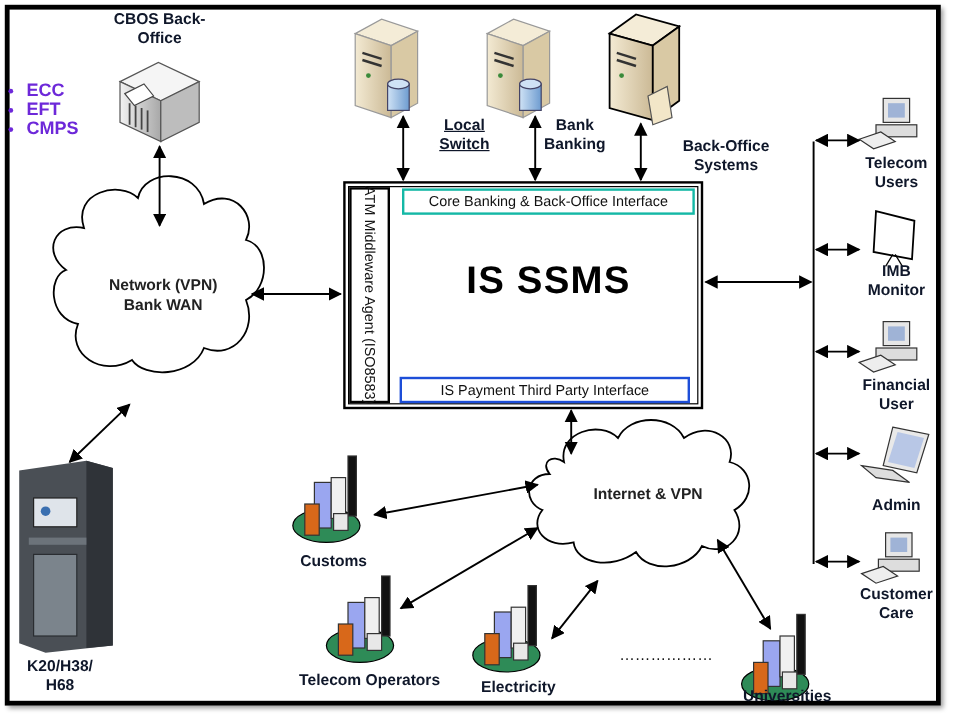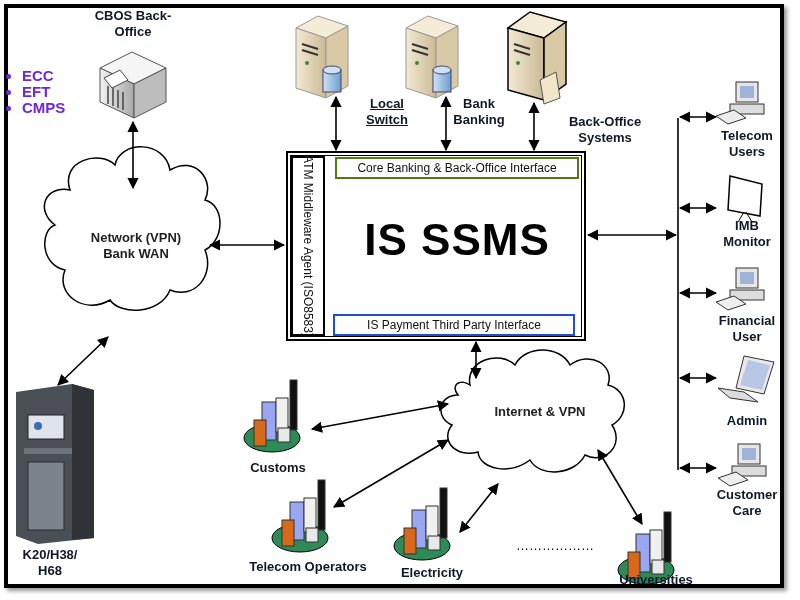--- a/index.html
+++ b/index.html
@@ -7,23 +7,23 @@
   #frame { position:absolute; left:4px; top:4px; width:780px; height:584px; border:4px solid #000; box-shadow:3px 3px 4px #9a9a9a; background:#fff; box-sizing:border-box; }
   svg#diagram { position:absolute; left:0; top:0; width:800px; height:600px; }
   .lbl { position:absolute; font-weight:bold; font-size:13px; color:#0f172a; text-align:center; line-height:16px; }
   .bul { position:absolute; font-weight:bold; font-size:15px; color:#6d28d9; line-height:16px; }
   .bul li { list-style:disc; }
   .bul ul { margin:0; padding-left:18px; }
   #core-box { position:absolute; left:286px; top:151px; width:300px; height:190px; border:2px solid #000; box-sizing:border-box; background:#fff; }
   #core-box-inner { position:absolute; left:2px; top:2px; right:2px; bottom:2px; border:1px solid #000; }
   #atm-agent { position:absolute; left:291px; top:156px; width:34px; height:180px; border:2px solid #000; box-sizing:border-box; }
   #atm-agent span { position:absolute; left:50%; top:50%; transform:translate(-50%,-50%) rotate(90deg); white-space:nowrap; font-size:12px; color:#111; }
-  #iface-top { position:absolute; left:335px; top:157px; width:244px; height:22px; border:2px solid #4d7c0f; box-sizing:border-box; font-size:12px; line-height:18px; text-align:center; color:#111; }
+  #iface-top { position:absolute; left:335px; top:157px; width:244px; height:22px; border:2px solid #14b8a6; box-sizing:border-box; font-size:12px; line-height:18px; text-align:center; color:#111; }
   #iface-bot { position:absolute; left:333px; top:314px; width:242px; height:22px; border:2px solid #1d4ed8; box-sizing:border-box; font-size:12px; line-height:18px; text-align:center; color:#111; }
-  #ssms-title { position:absolute; left:335px; top:215px; width:244px; text-align:center; font-size:44px; font-weight:bold; color:#000; letter-spacing:1px; }
+  #ssms-title { position:absolute; left:335px; top:215px; width:244px; text-align:center; font-size:32px; font-weight:bold; color:#000; letter-spacing:1px; }
   .cloud-text { position:absolute; font-weight:bold; font-size:13px; color:#222; text-align:center; line-height:16px; }
   .dots { position:absolute; font-size:13px; color:#111; letter-spacing:0; }
 </style>
 </head>
 <body>
 
 <div id="frame"></div>
 
 <svg id="diagram" viewBox="0 0 800 600">
   <defs>

